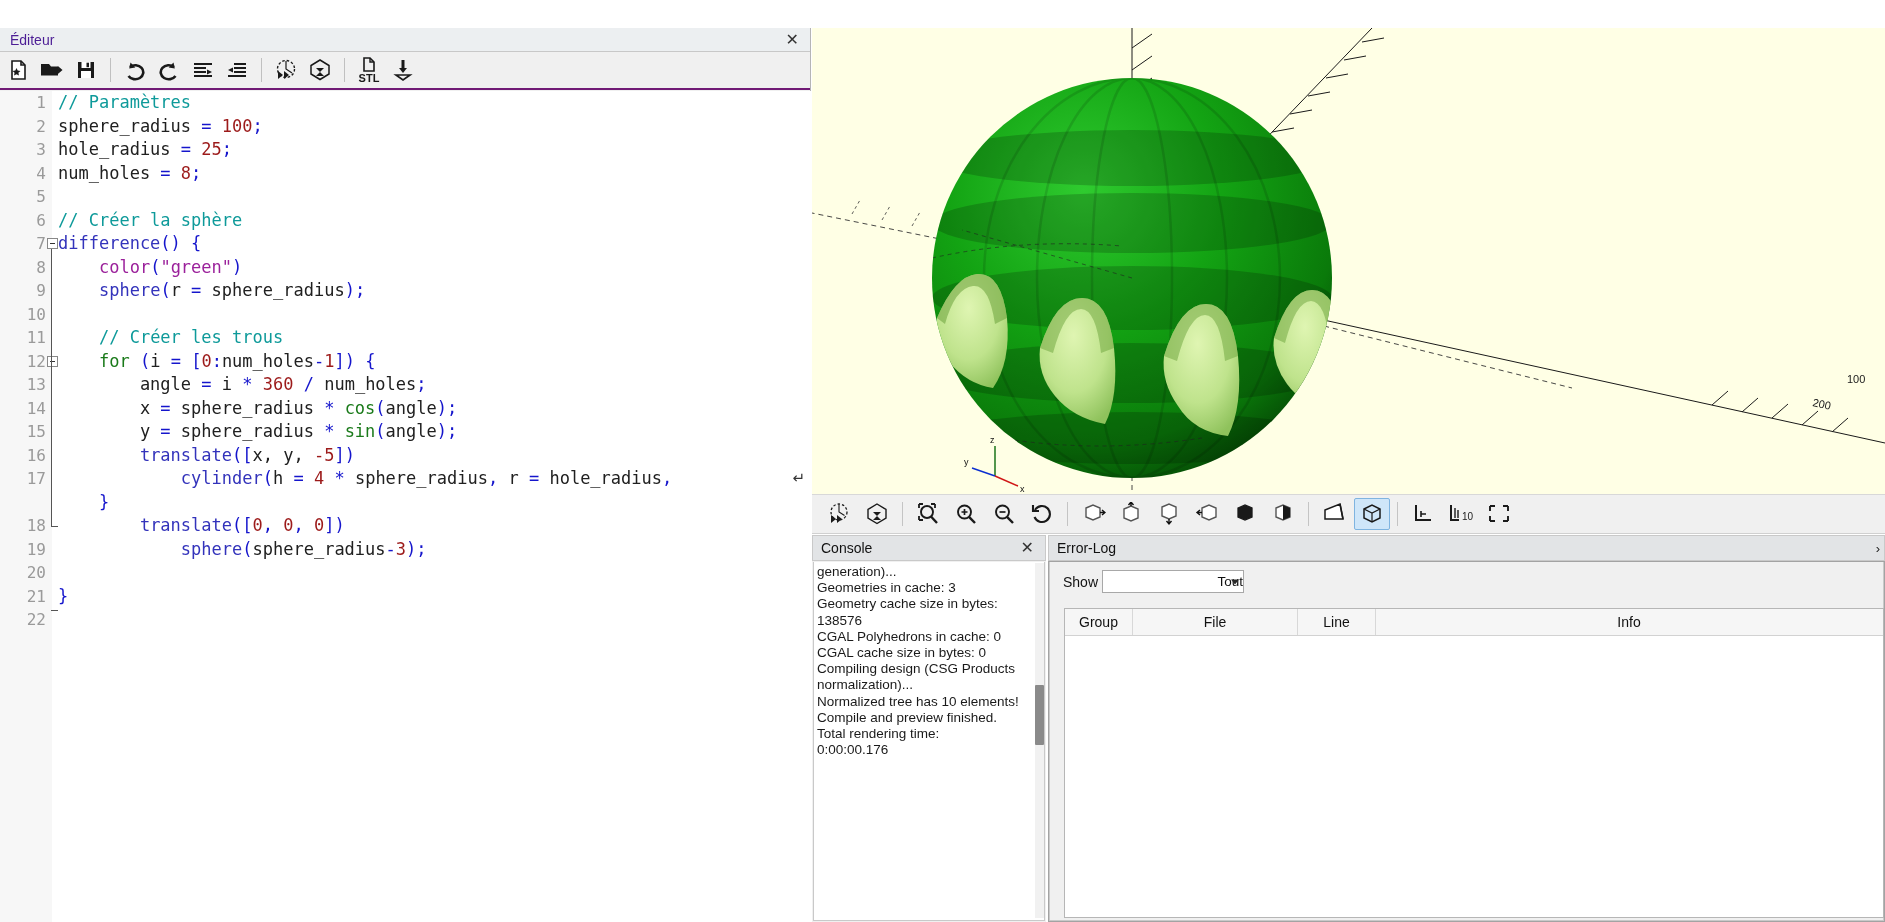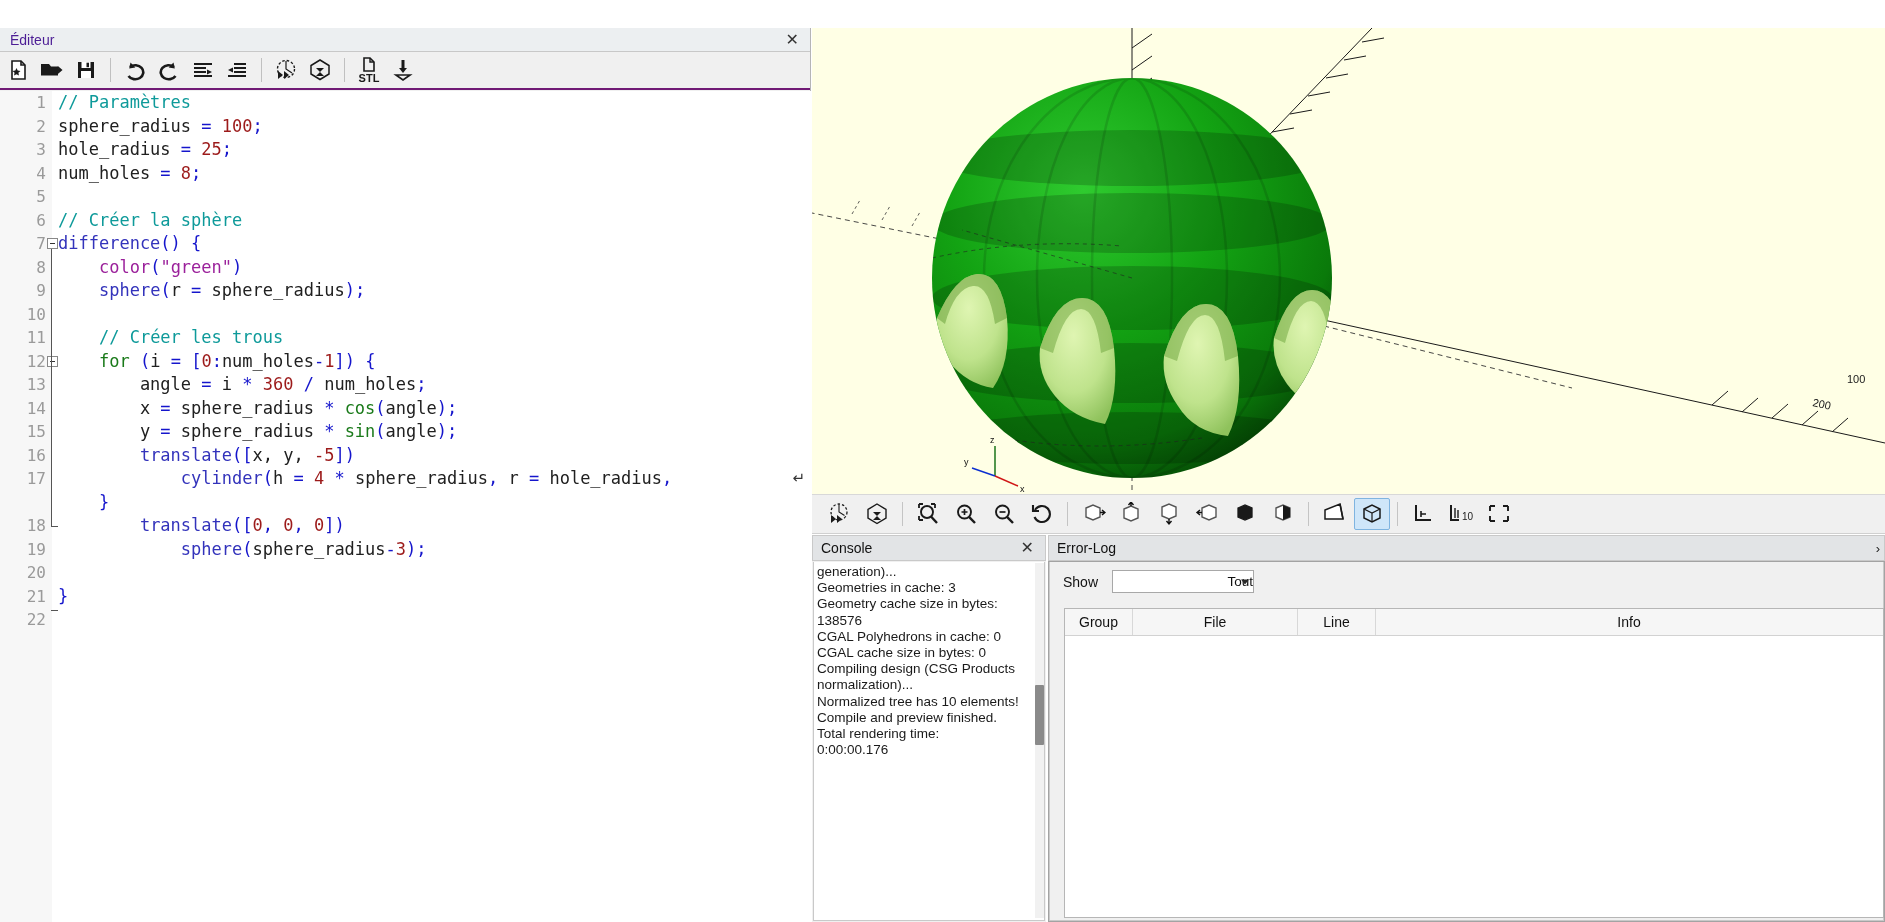--- a/index.html
+++ b/index.html
@@ -236,21 +236,21 @@
     position: absolute; left: 1px; top: 27px;
     width: 835px; height: 359px;
     background: #f0f0f0;
     border: 1px solid #c9c9c9;
     border-top: none;
   }
   .show-row {
     display: flex; align-items: center;
     padding: 8px 0 6px 13px;
   }
-  .show-label { font-size: 14px; color: #111; margin-right: 14px; }
+  .show-label { font-size: 14px; color: #111; margin-right: 4px; }
   .show-select {
     width: 142px; height: 23px;
     background: #ffffff;
     border: 1px solid #a8a8a8;
     font-size: 13.5px; color: #111;
     display: flex; align-items: center;
     padding-left: 14px;
     position: relative;
     cursor: pointer;
     justify-content: flex-end;

